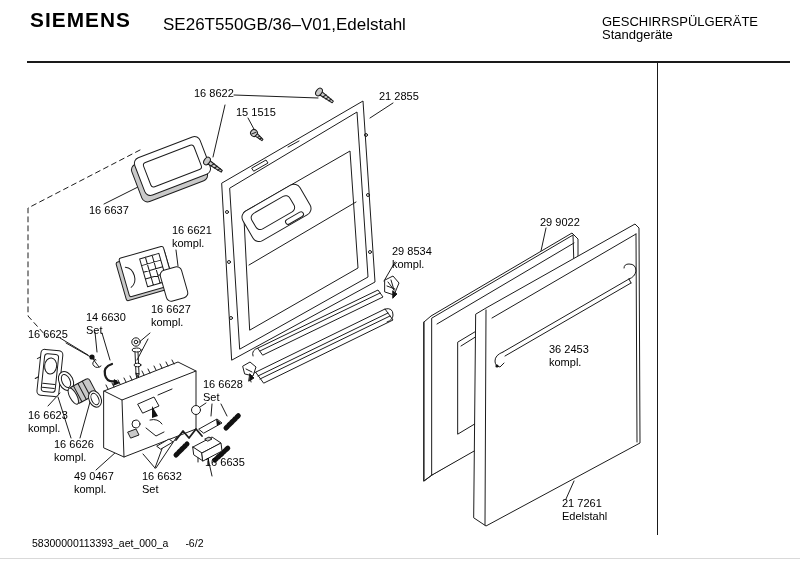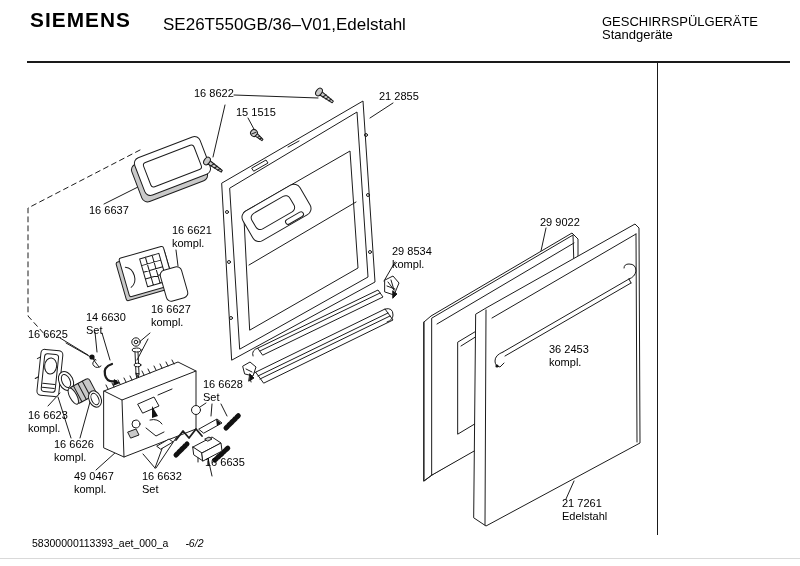--- a/index.html
+++ b/index.html
@@ -9,21 +9,21 @@
     -webkit-font-smoothing:antialiased;
   }
   .abs{position:absolute;}
   .brand{left:30px;top:9px;font-size:20px;font-weight:800;letter-spacing:1px;transform:scaleX(1.04);transform-origin:left;}
   .model{left:163px;top:15px;font-size:17px;}
   .right-head{left:602px;top:15px;font-size:13px;line-height:13px;}
   .hrule{left:27px;top:61px;width:763px;height:2px;background:#1a1a1a;}
   .vrule{left:657px;top:62px;width:1px;height:473px;background:#1a1a1a;}
   .bottomline{left:0px;top:558px;width:800px;height:1px;background:#d9d9d9;}
   .footer{left:32px;top:537px;font-size:10.5px;}
-  .footer .page{margin-left:14px;font-style:italic;}
+  .footer .page{margin-left:14px;}
   .part-label{position:absolute;font-size:11px;line-height:12.5px;white-space:nowrap;}
   .part-label span{display:block;}
   svg{position:absolute;left:0;top:0;}
 </style>
 </head>
 <body>
 
 <div class="abs brand">SIEMENS</div>
 <div class="abs model">SE26T550GB/36–V01,Edelstahl</div>
 <div class="abs right-head">

